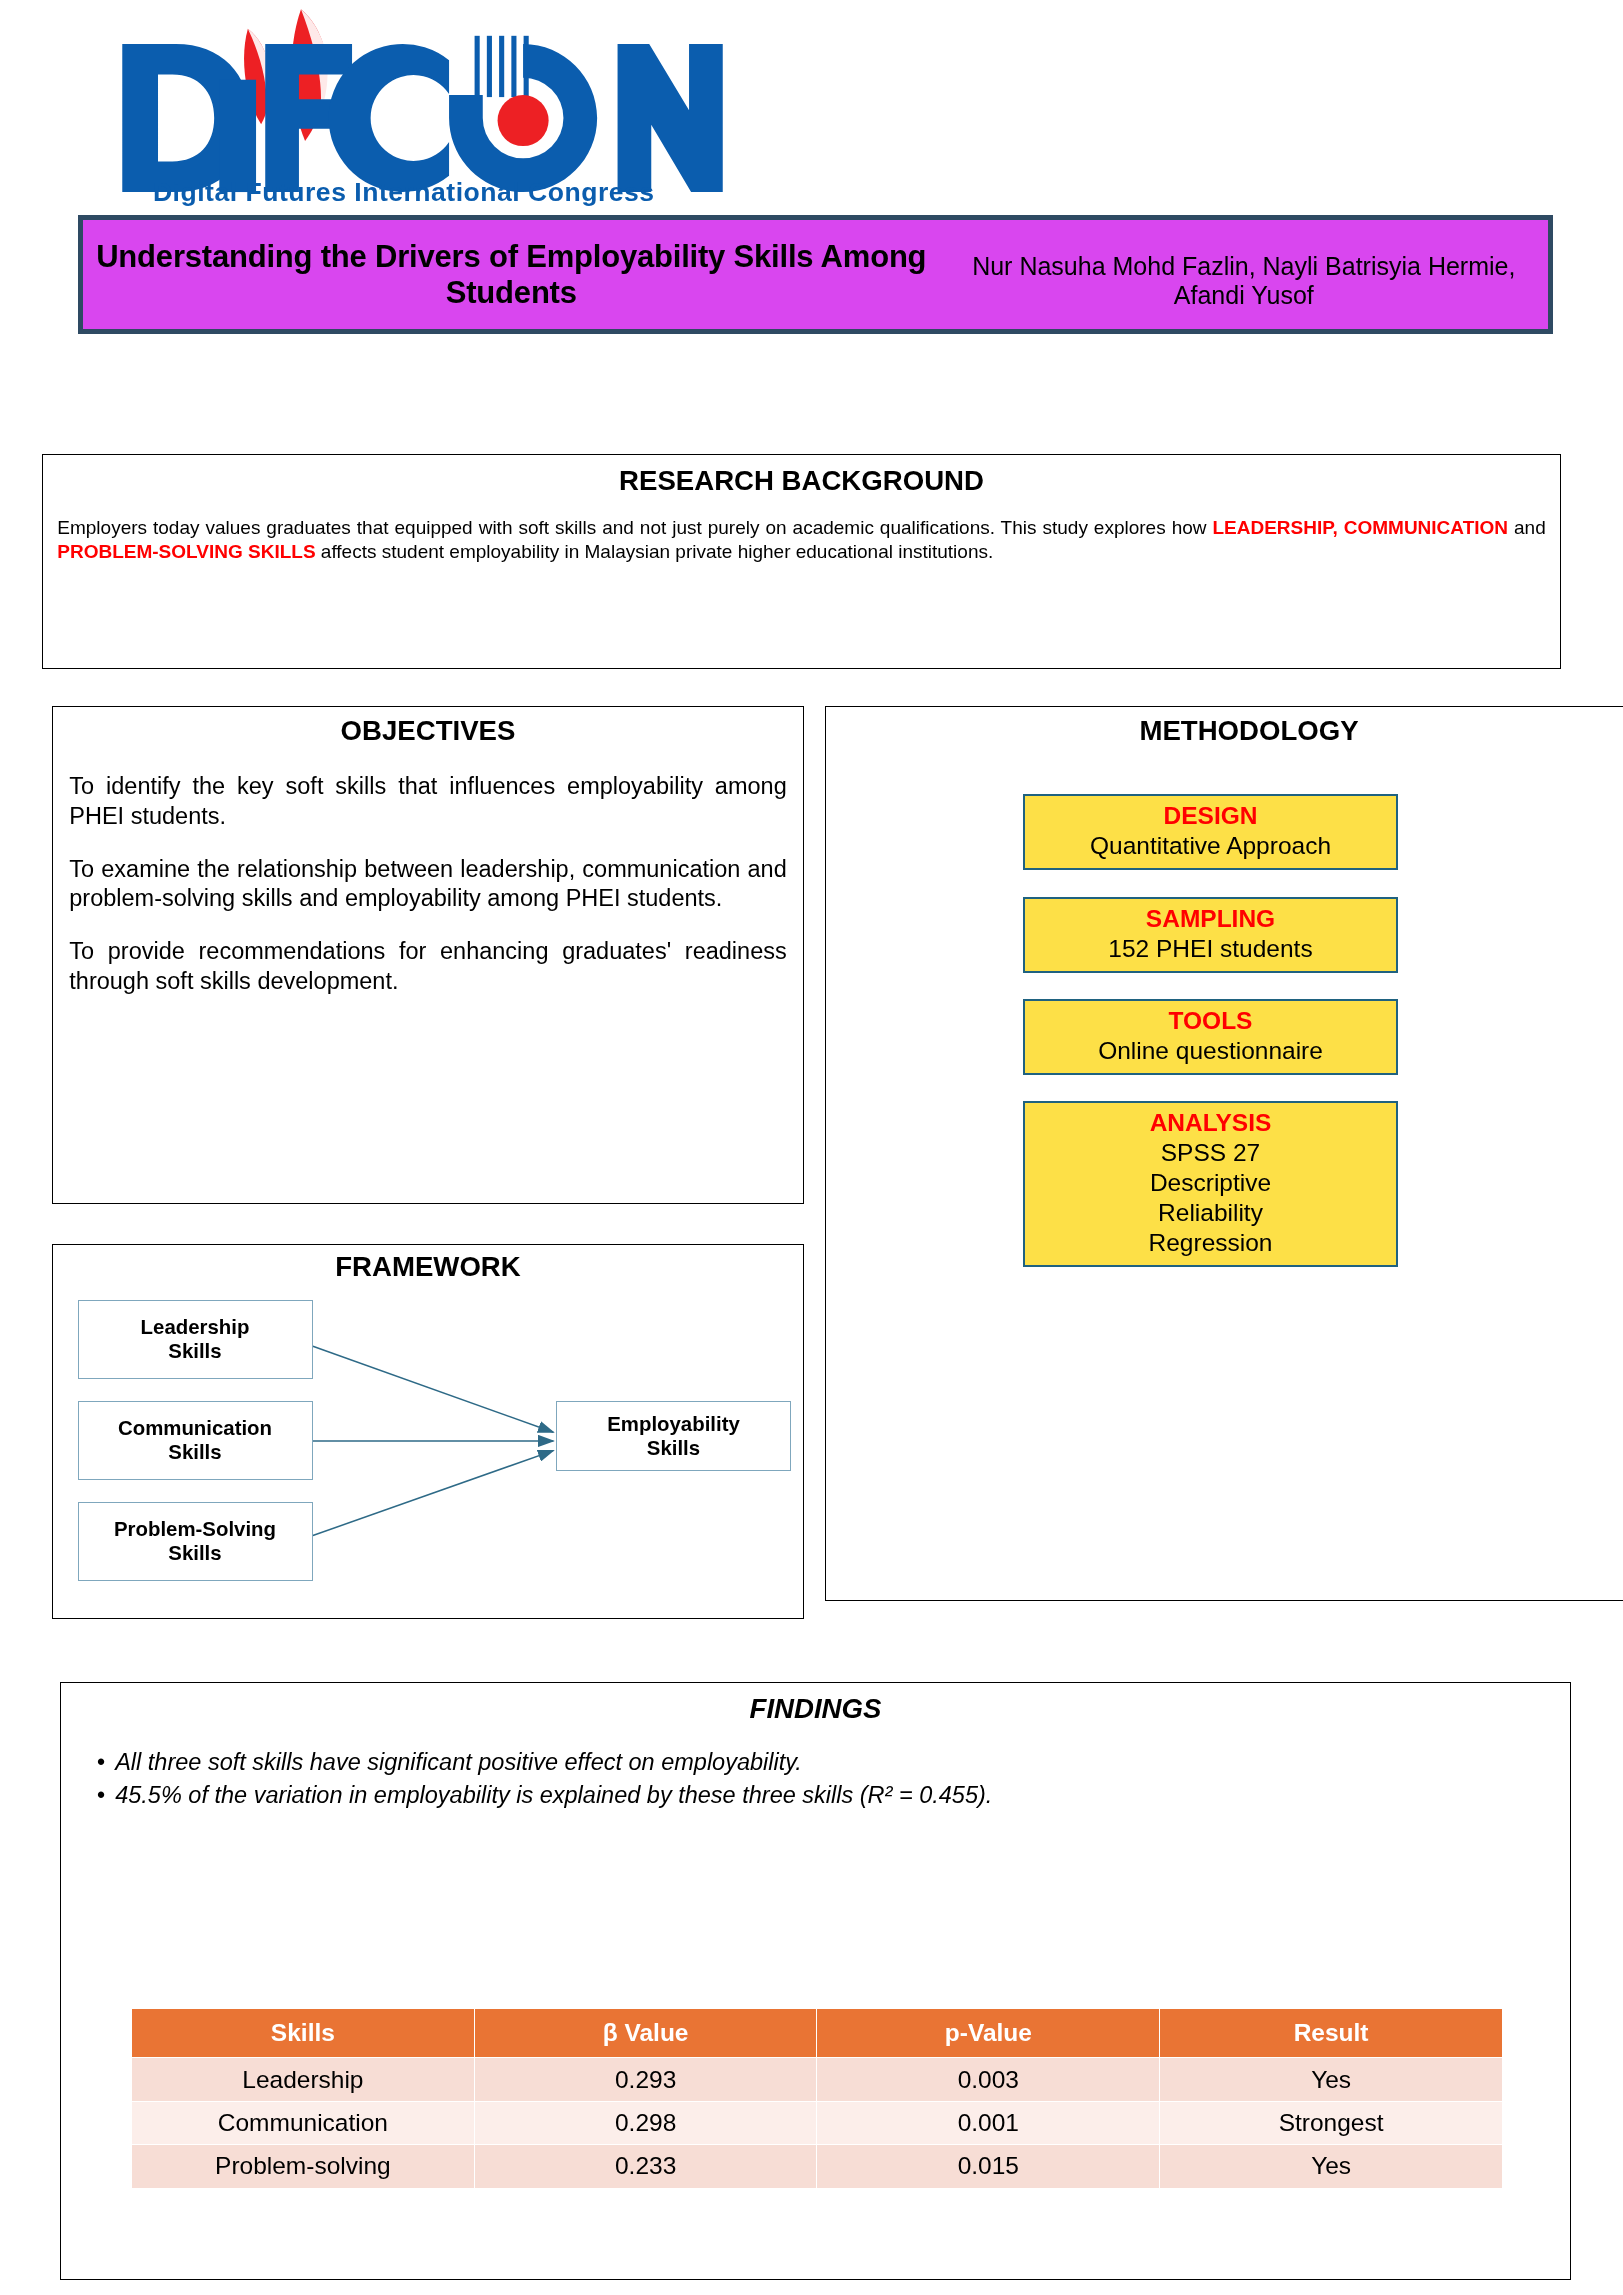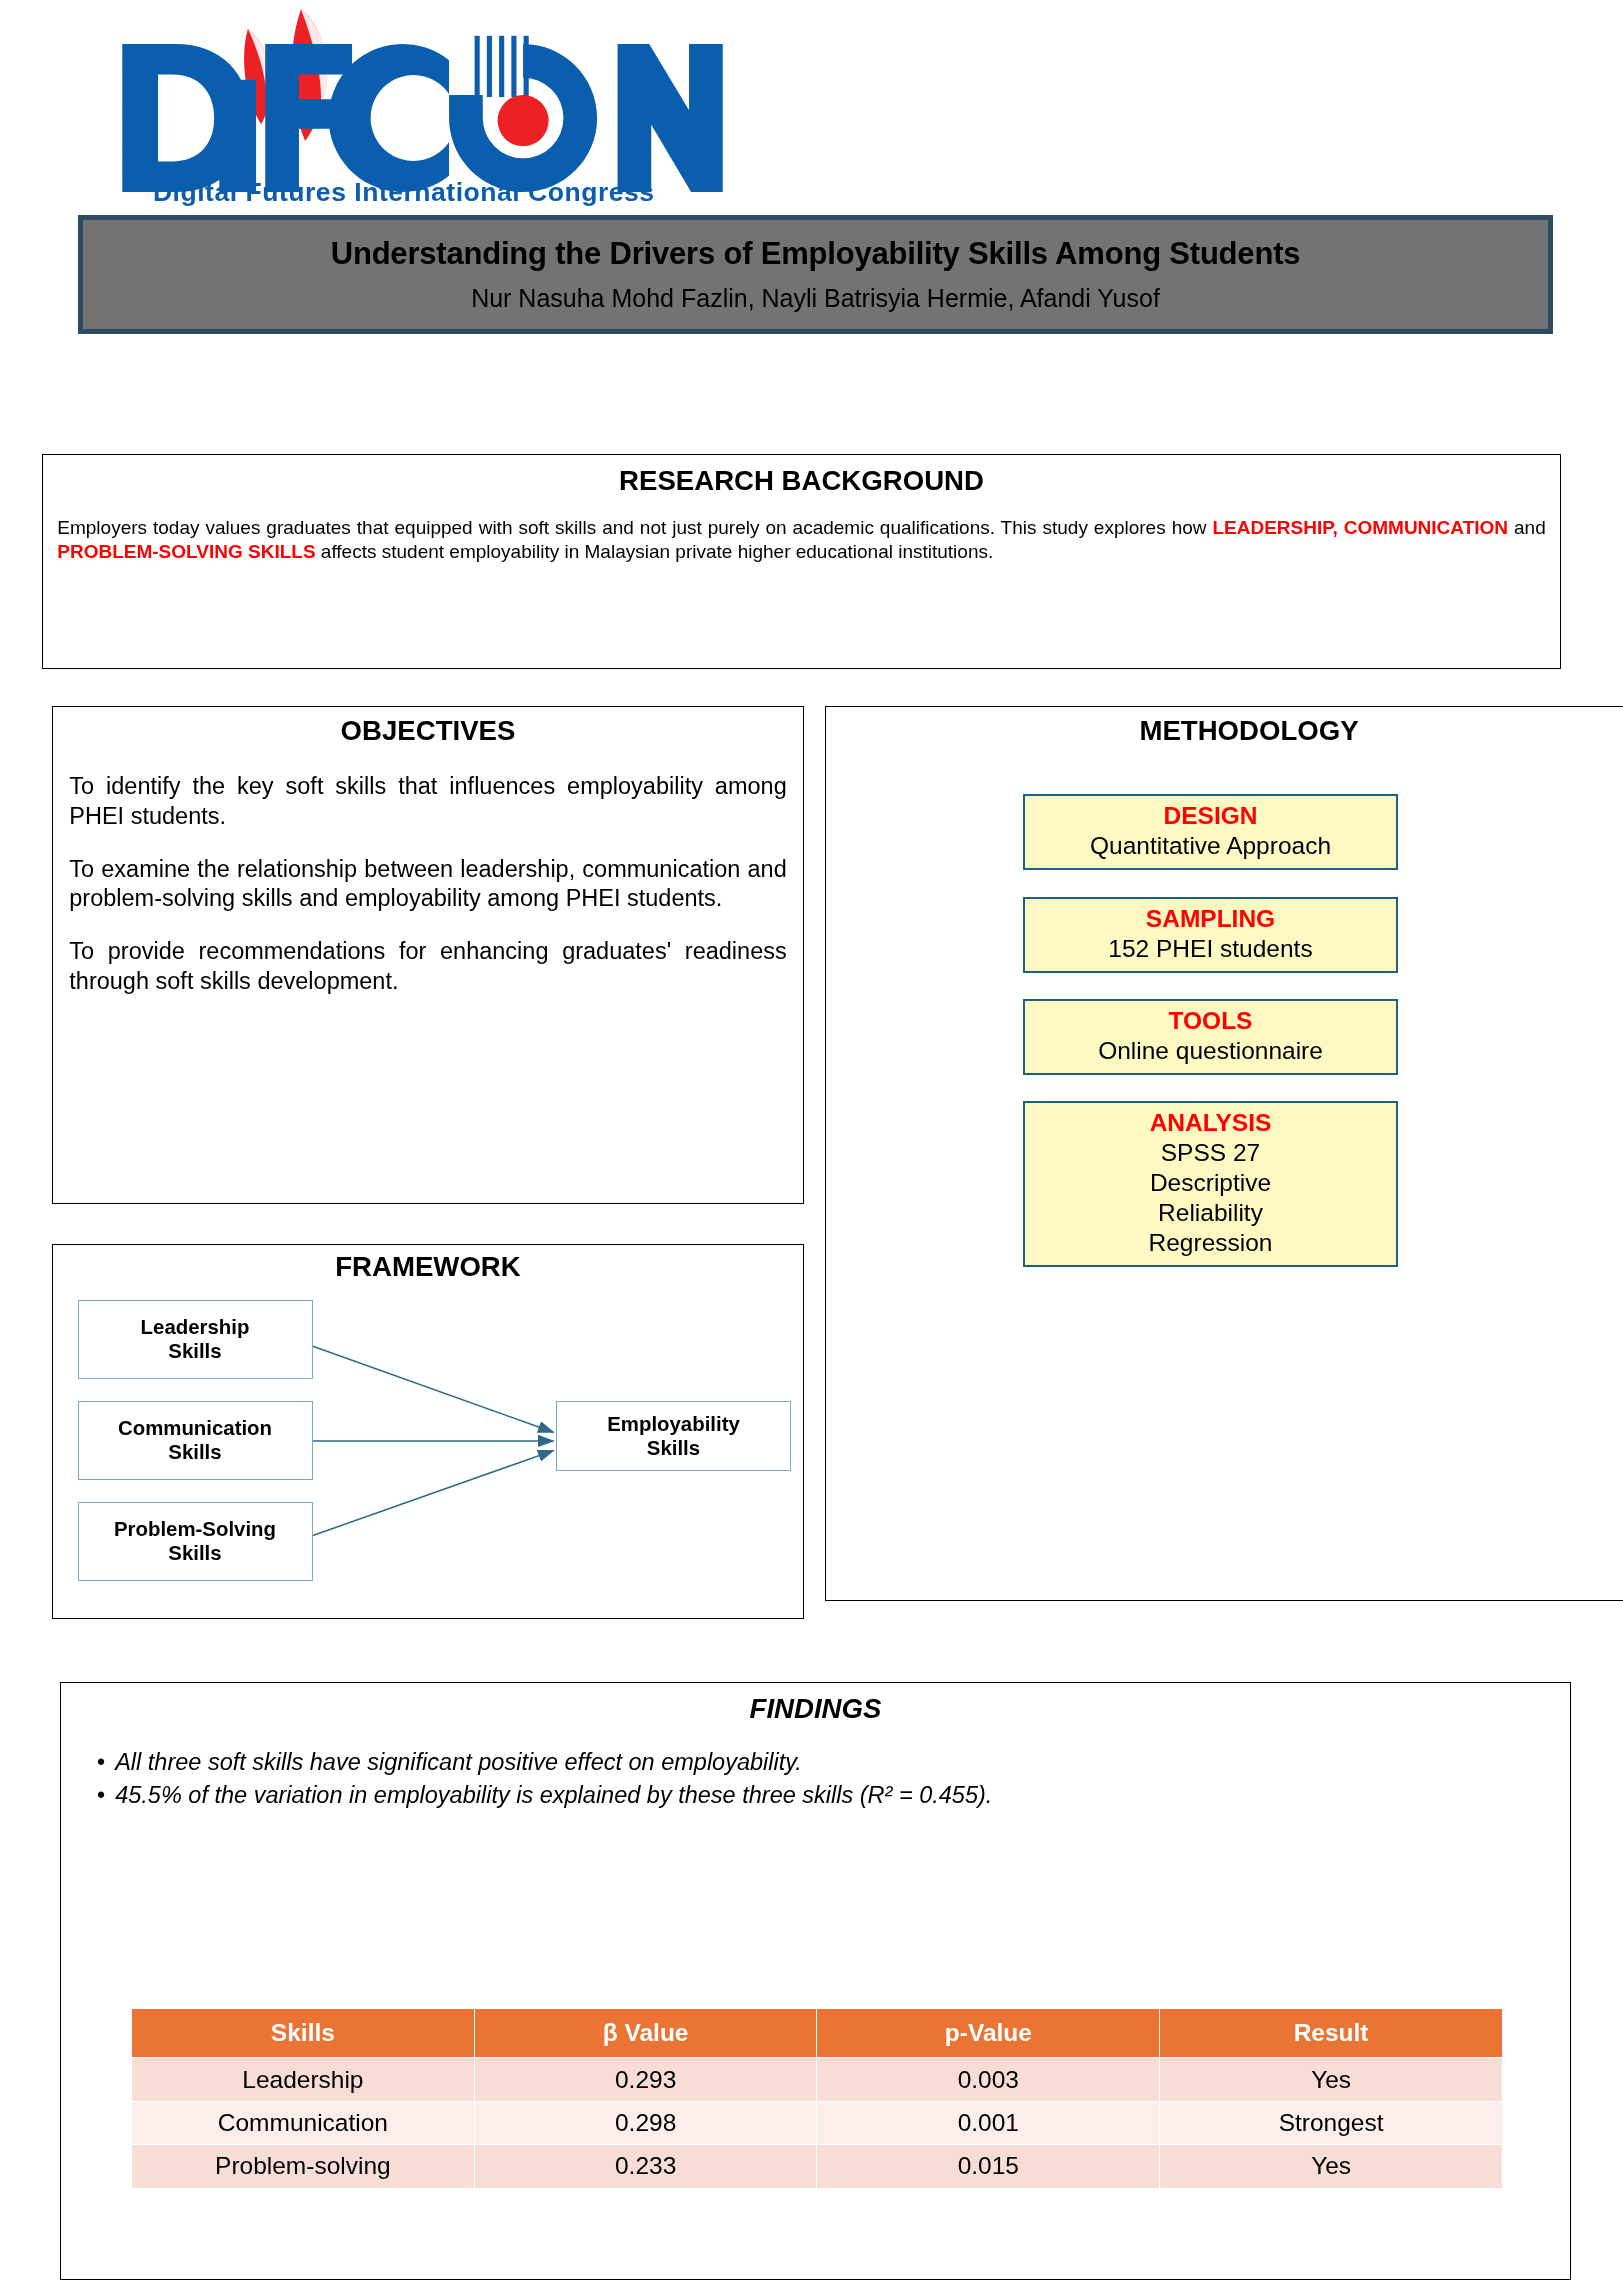--- a/index.html
+++ b/index.html
@@ -25,25 +25,25 @@
     height: 202px;
   }
 
   
   #title-banner {
     position: absolute;
     left: 78px;
     top: 215px;
     width: 1475px;
     height: 119px;
-    background: #737373;
+    background: #d946ef;
     border: 5.6px solid #2E4A63;
     box-sizing: border-box;
     display: flex;
-    flex-direction: column;
+    flex-direction: row;
     align-items: center;
     justify-content: center;
   }
   #poster-title {
     font-size: 31px;
     font-weight: bold;
     letter-spacing: -0.2px;
     text-align: center;
     line-height: 1.15;
   }
@@ -141,21 +141,21 @@
     width: 848px;
     height: 895px;
     padding: 9.2px 0 0 0;
   }
   .meth-box {
     position: absolute;
     left: 197px;
     width: 375px;
     border: 2.6px solid #1F6280;
     box-sizing: border-box;
-    background: #fef9c3;
+    background: #fde047;
     text-align: center;
     padding: 5.1px 4.1px 7.2px 4.1px;
   }
   .meth-label {
     color: #FF0000;
     font-weight: bold;
     font-size: 24.5px;
     line-height: 1.22;
   }
   .meth-value {

